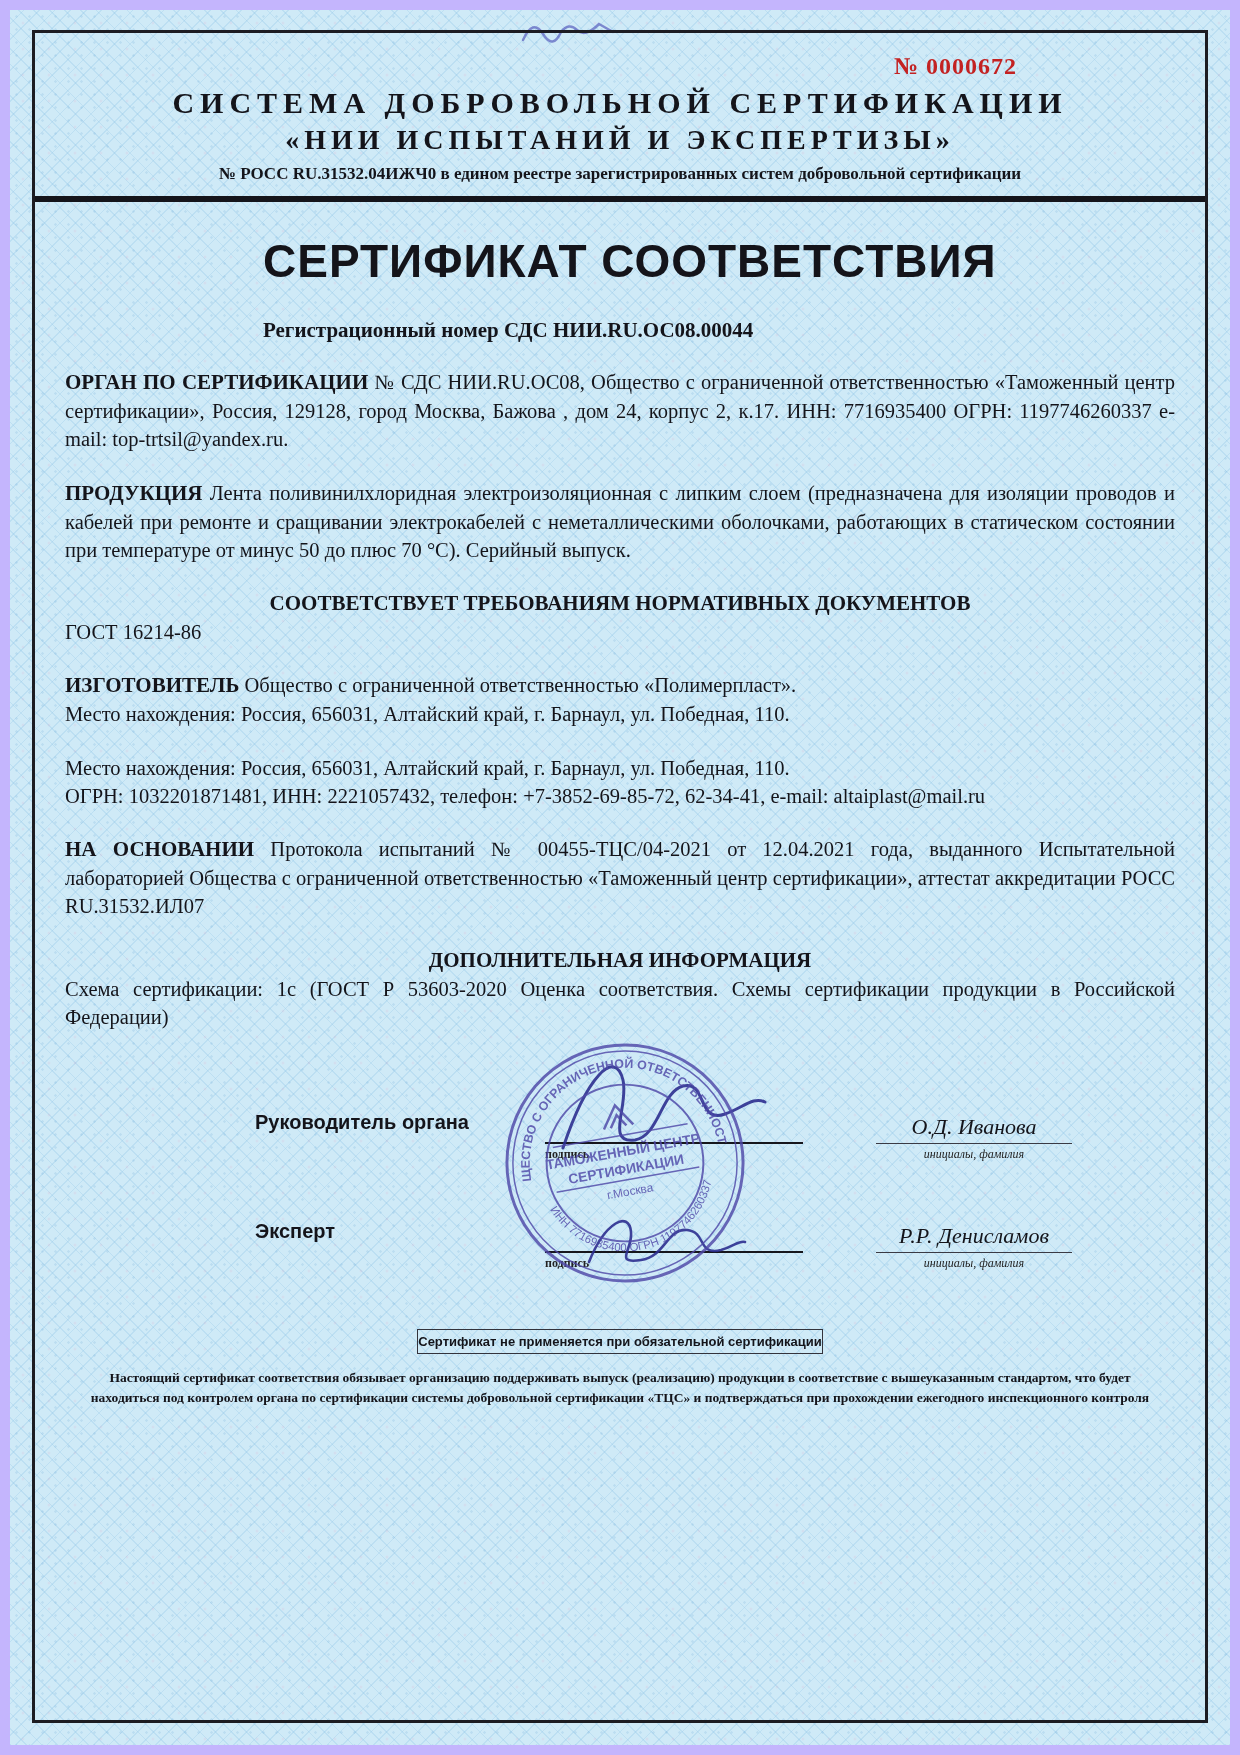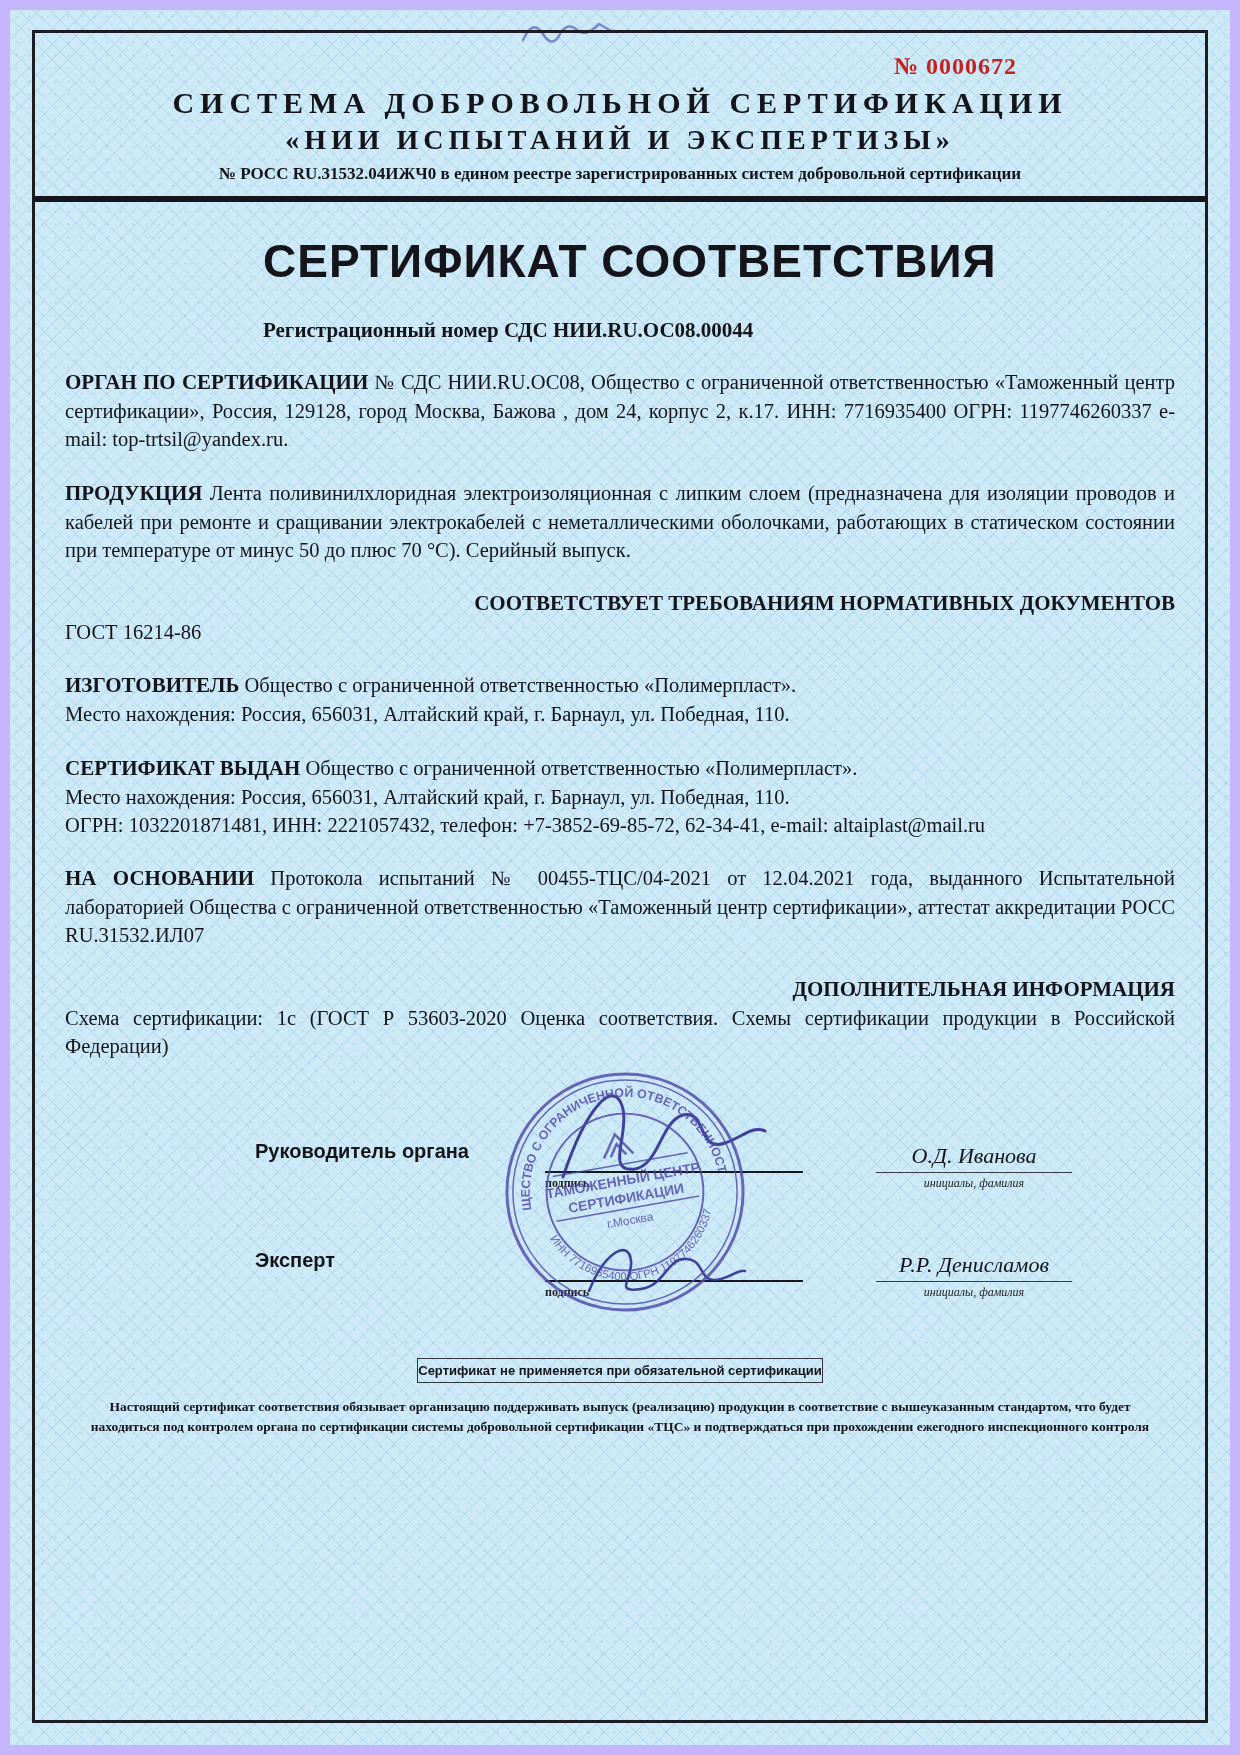--- a/index.html
+++ b/index.html
@@ -33,21 +33,21 @@
   .title { margin:28px 0 0 198px; font-family:"Liberation Sans","DejaVu Sans",sans-serif; font-weight:700; font-size:46px; letter-spacing:1px; }
   .reg-line { margin:30px 0 0 198px; font-size:21px; font-weight:bold; }
   .validity { margin:26px 0 0 198px; font-size:22px; font-weight:bold; }
   .validity .g1 { margin-left:42px; }
   .validity .g2 { margin-left:44px; }
   .validity .g3 { margin-left:30px; }
 
   .sec { margin-top:25px; font-size:20.5px; line-height:1.38; text-align:justify; }
   .sec .line { text-align:justify; }
   .lbl { font-weight:bold; font-size:21px; }
-  .block-lbl { display:block; font-weight:bold; font-size:21px; text-align:right; }
+  .block-lbl { display:block; font-weight:bold; font-size:21px; text-align:center; }
 
   .codes { float:right; width:154px; margin:2px 0 8px 20px; }
   .code-box { border:2px solid #15151b; text-align:center; padding:3px 4px 6px; margin-bottom:9px; }
   .code-label { font-weight:bold; font-size:18px; }
   .code-value { font-size:19px; margin-top:1px; }
   .clear { clear:both; }
 
   .signatures { position:relative; margin-top:80px; }
   .sig-row { position:relative; display:flex; align-items:flex-end; margin:0 90px 0 190px; }
   .sig-row + .sig-row { margin-top:58px; }
@@ -114,21 +114,20 @@
         <span class="block-lbl">СООТВЕТСТВУЕТ ТРЕБОВАНИЯМ НОРМАТИВНЫХ ДОКУМЕНТОВ</span>
         <div>ГОСТ 16214-86</div>
       </div>
 
       <div class="sec">
         <div class="line"><span class="lbl">ИЗГОТОВИТЕЛЬ</span> <span>Общество с ограниченной ответственностью «Полимерпласт».</span></div>
         <div class="line">Место нахождения: Россия, 656031, Алтайский край, г. Барнаул, ул. Победная, 110.</div>
       </div>
 
       <div class="sec">
-        <div class="line"><span class="lbl">СЕРТИФИКАТ ВЫДАН</span> <span>Общество с ограниченной ответственностью «Полимерпласт».</span></div>
         <div class="line">Место нахождения: Россия, 656031, Алтайский край, г. Барнаул, ул. Победная, 110.</div>
         <div class="line">ОГРН: 1032201871481, ИНН: 2221057432, телефон: +7-3852-69-85-72, 62-34-41, e-mail: altaiplast@mail.ru</div>
       </div>
 
       <div class="sec">
         <span class="lbl">НА ОСНОВАНИИ</span>
         <span>Протокола испытаний № 00455-ТЦС/04-2021 от 12.04.2021 года, выданного Испытательной лабораторией Общества с ограниченной ответственностью «Таможенный центр сертификации», аттестат аккредитации РОСС RU.31532.ИЛ07</span>
       </div>
 
       <div class="sec">

